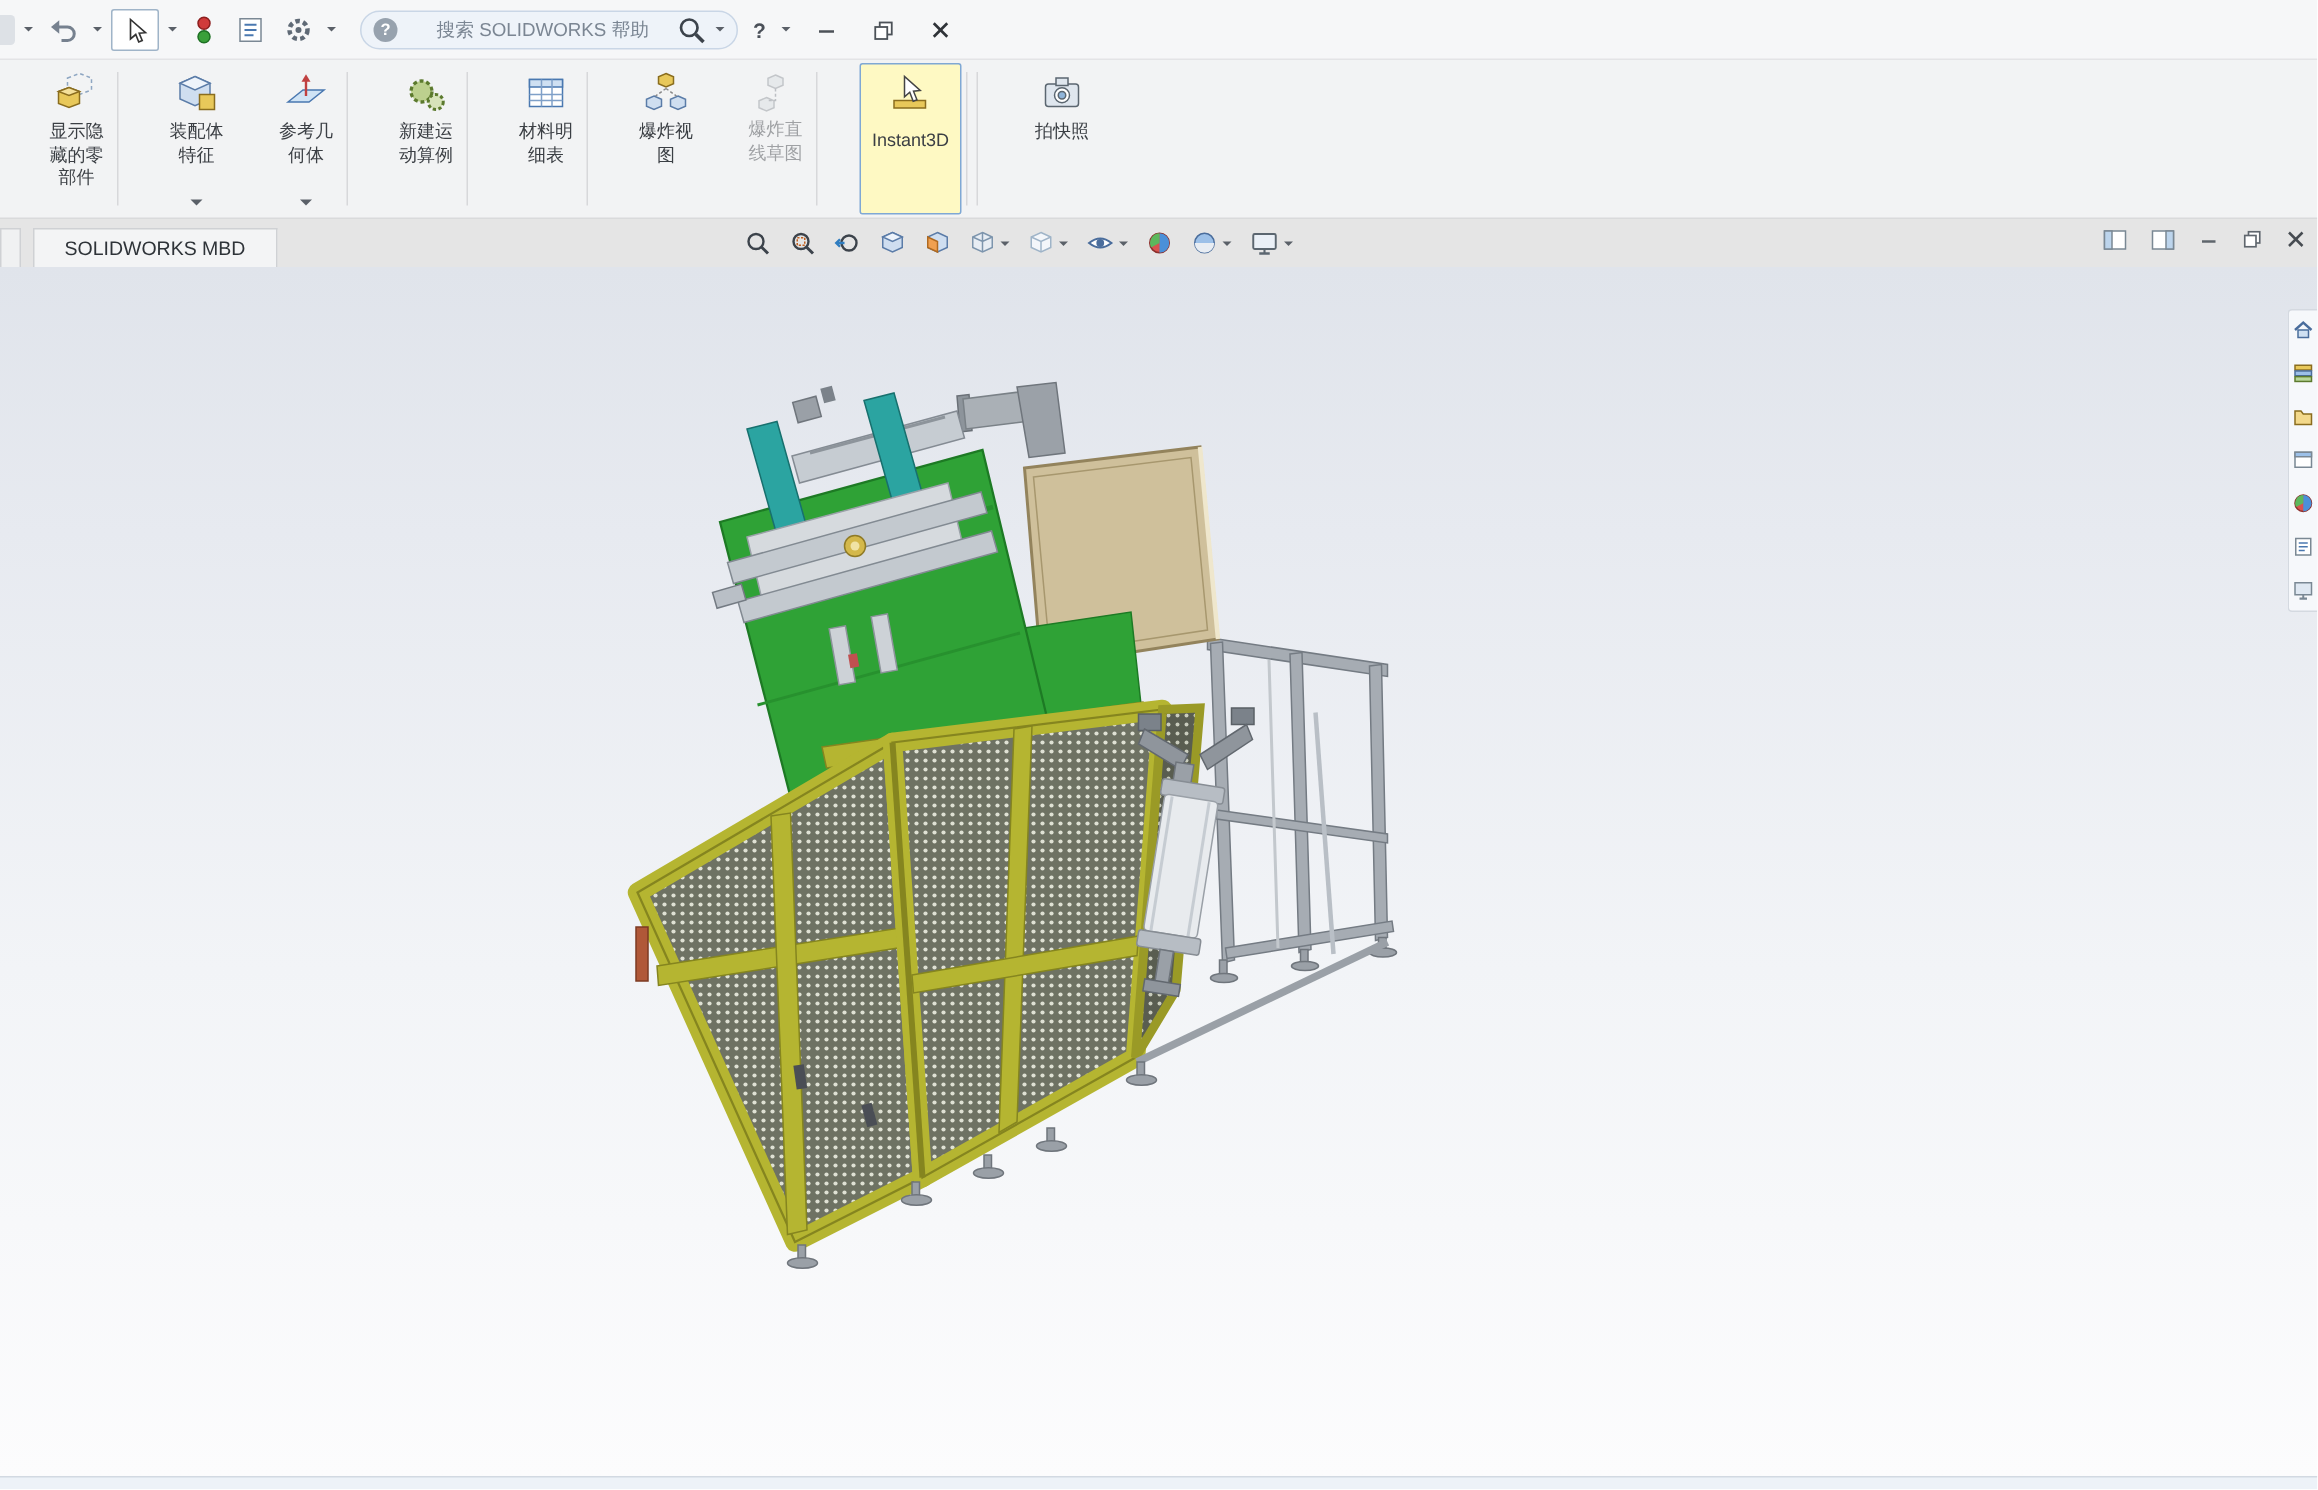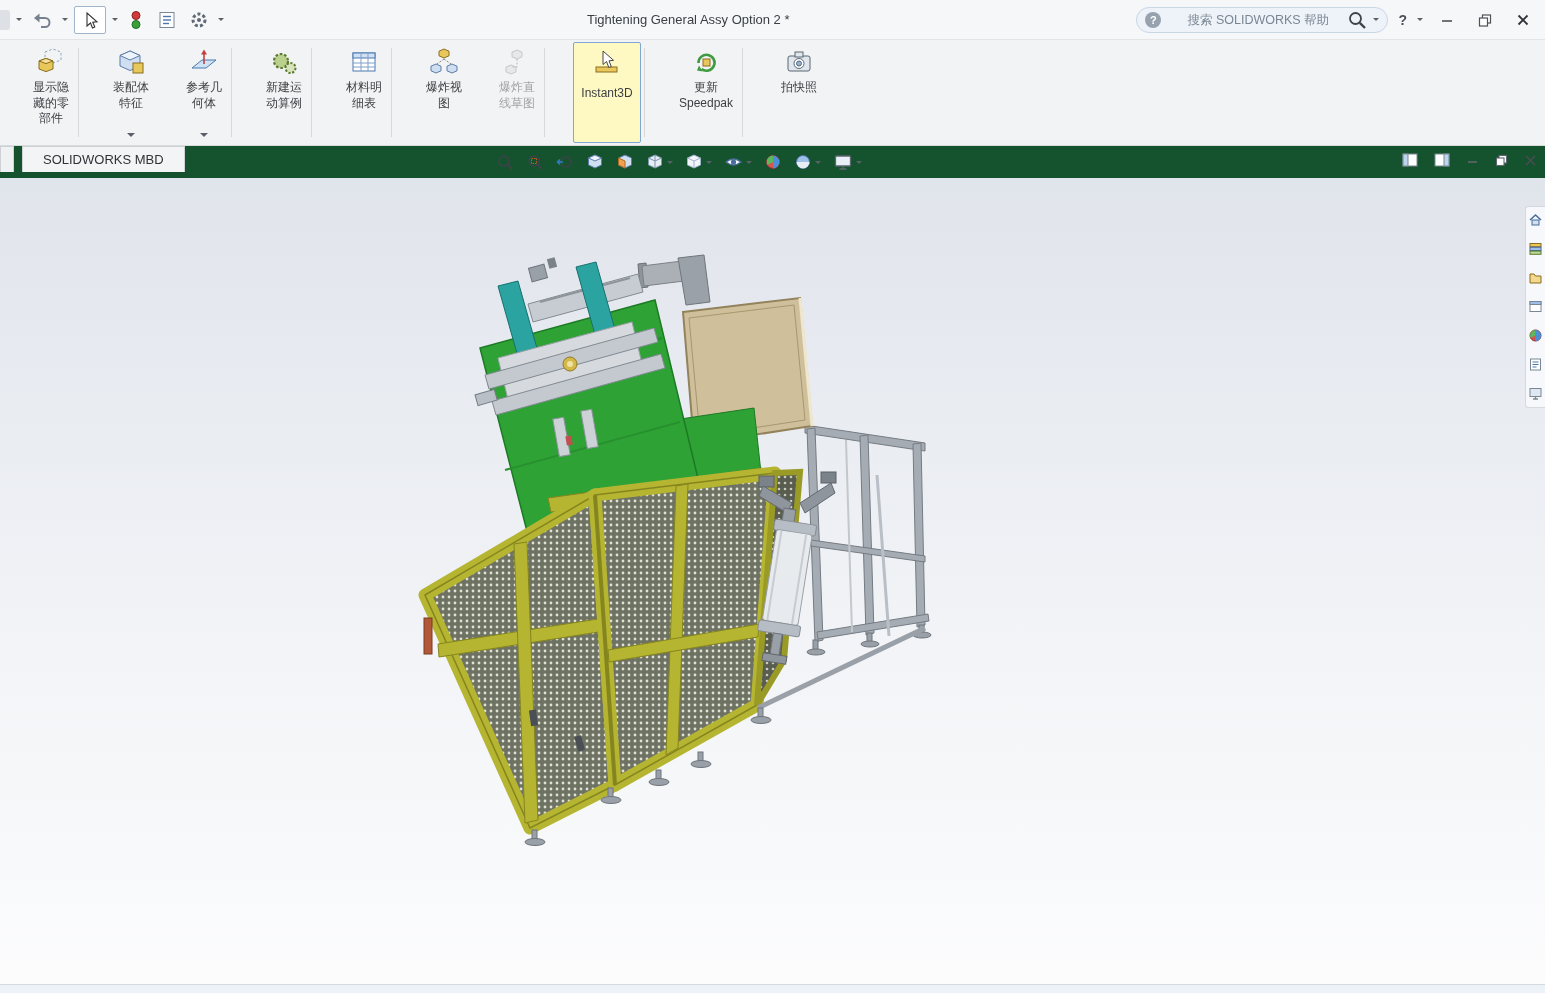--- a/index.html
+++ b/index.html
@@ -31,26 +31,26 @@
   
   .ribbon { position:absolute; left:0; top:40px; width:100%; height:106px;
     background:#f2f3f4; border-bottom:1px solid #d9dadb; display:flex; align-items:stretch; padding:2px 2px; }
   .rbtn { display:flex; flex-direction:column; align-items:center; padding:5px 4px 2px 4px;
     min-width:48px; color:#3b3f44;margin-left:25px; }
   .rbtn .ricon { width:30px; height:30px; flex:none; }
   .rbtn .lbl { margin-top:3px; font-size:12px; line-height:1.3; text-align:center; white-space:pre-line; }
   .rbtn .caret { margin-top:auto; margin-bottom:4px; }
   .rbtn.active { border:1px solid #7fa8d4; background:#fef9c3; border-radius:2px; justify-content:flex-start; }
   .rbtn.active .lbl { margin-top:8px; }
-  .rbtn.disabled { opacity:.45; }
+  .rbtn.disabled { opacity:.45;font-family:Liberation Mono, monospace; }
   .rsep { width:1px; background:#d7d8da; margin:6px 3px; }
 
   
-  .tabrow { position:absolute; left:0; top:146px; width:100%; height:32px; background:#14532d;
-    display:flex; align-items:flex-start; }
+  .tabrow { position:absolute; left:0; top:146px; width:100%; height:32px; background:#e5e5e5;
+    display:flex; align-items:flex-end; }
   .tab-stub { width:14px; height:26px; background:#f0f1f2; border:1px solid #cfd1d4; border-bottom:none; }
   .tab { height:26px; margin-left:8px; padding:0 20px; background:#f3f4f5; border:1px solid #cfd1d4;
     border-bottom:none; font-size:13px; color:#2e3338; display:flex; align-items:center; }
   .headsup { position:absolute; left:496px; top:0; height:32px; display:flex; align-items:center; gap:12px; }
   .hitem { display:flex; align-items:center; gap:3px; }
   .docctrl { position:absolute; right:8px; top:0; height:32px; display:flex; align-items:center; gap:16px; }
 
   
   .viewport { position:absolute; left:0; top:178px; width:100%; height:806px;
     background:linear-gradient(180deg,#e0e4eb 0%,#e7eaf0 22%,#f2f4f7 58%,#fcfcfd 100%); }
@@ -104,21 +104,20 @@
       </span>
       <span class="iconbtn">
         <svg width="20" height="20" viewBox="0 0 20 20">
           <circle cx="10" cy="10" r="6" fill="none" stroke="#5f6a76" stroke-width="3" stroke-dasharray="3 2.2"></circle>
           <circle cx="10" cy="10" r="2" fill="#5f6a76"></circle>
         </svg>
       </span>
       <span class="caret sm"></span>
     </div>
 
-    <div class="tb-title">Tightening General Assy Option 2 *</div>
 
     <div class="tb-right">
       <div class="searchbox">
         <span class="helpcirc">?</span>
         <input class="search-input" placeholder="搜索 SOLIDWORKS 帮助" style="">
         <svg width="20" height="20" viewBox="0 0 20 20">
           <circle cx="8.5" cy="8.5" r="5.5" fill="none" stroke="#3c434b" stroke-width="1.8"></circle>
           <line x1="12.8" y1="12.8" x2="18" y2="18" stroke="#3c434b" stroke-width="2.4"></line>
         </svg>
         <span class="caret sm"></span>
@@ -231,29 +230,20 @@
 
     <div class="rbtn active" style="min-width:68px;">
       <svg class="ricon" viewBox="0 0 30 30">
         <rect x="4" y="19" width="21" height="5" fill="#e8c85a" stroke="#8a6d1f"></rect>
         <path d="M11 3 L11 16.5 L14.5 13.5 L16.8 19.5 L19.3 18.5 L17 12.8 L21.5 12.3 Z" fill="#fff" stroke="#444"></path>
       </svg>
       <span class="lbl">Instant3D</span>
     </div>
     <div class="rsep"></div>
 
-    <div class="rbtn" style="min-width:66px;">
-      <svg class="ricon" viewBox="0 0 30 30">
-        <path d="M7.5 16 a8 8 0 1 1 3 6" fill="none" stroke="#3f9b3f" stroke-width="2.6"></path>
-        <path d="M11.5 24.5 l-5.5 -1 2 -5z" fill="#3f9b3f"></path>
-        <rect x="12" y="12" width="7" height="7" fill="#e8c85a" stroke="#8a6d1f"></rect>
-      </svg>
-      <span class="lbl">更新
-Speedpak</span>
-    </div>
     <div class="rsep"></div>
 
     <div class="rbtn" style="min-width:56px;">
       <svg class="ricon" viewBox="0 0 30 30">
         <rect x="4" y="9" width="22" height="15" rx="2" fill="#dfe6ee" stroke="#5b6670"></rect>
         <rect x="11" y="5" width="8" height="5" fill="#dfe6ee" stroke="#5b6670"></rect>
         <circle cx="15" cy="16.5" r="5" fill="#fff" stroke="#5b6670"></circle>
         <circle cx="15" cy="16.5" r="2.5" fill="#8fb4d9" stroke="#5b6670"></circle>
       </svg>
       <span class="lbl">拍快照</span>

